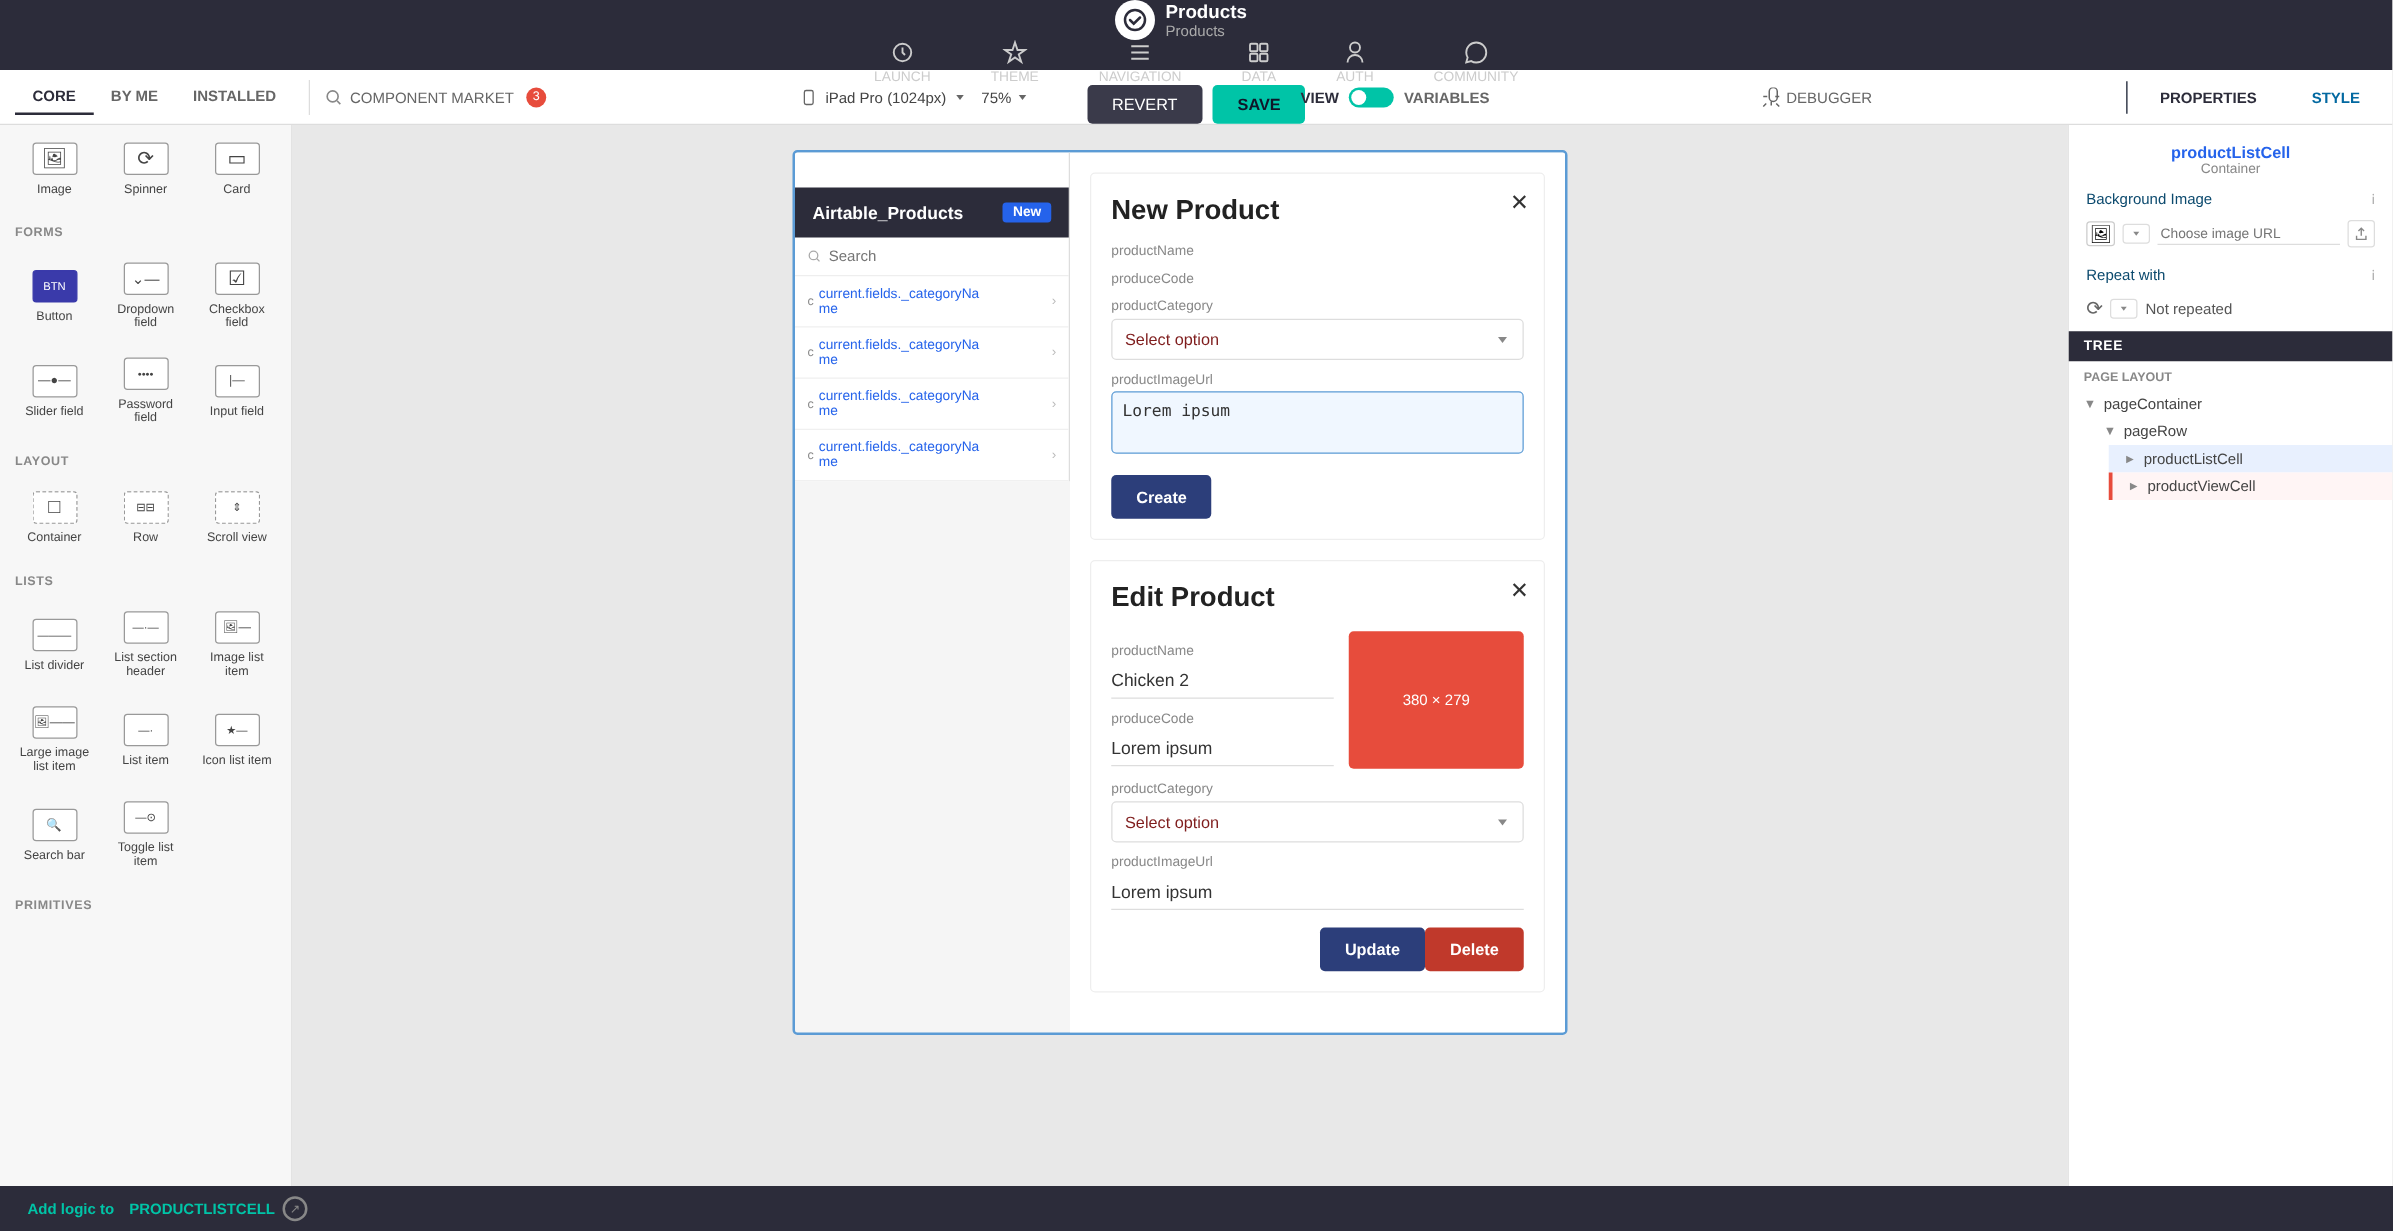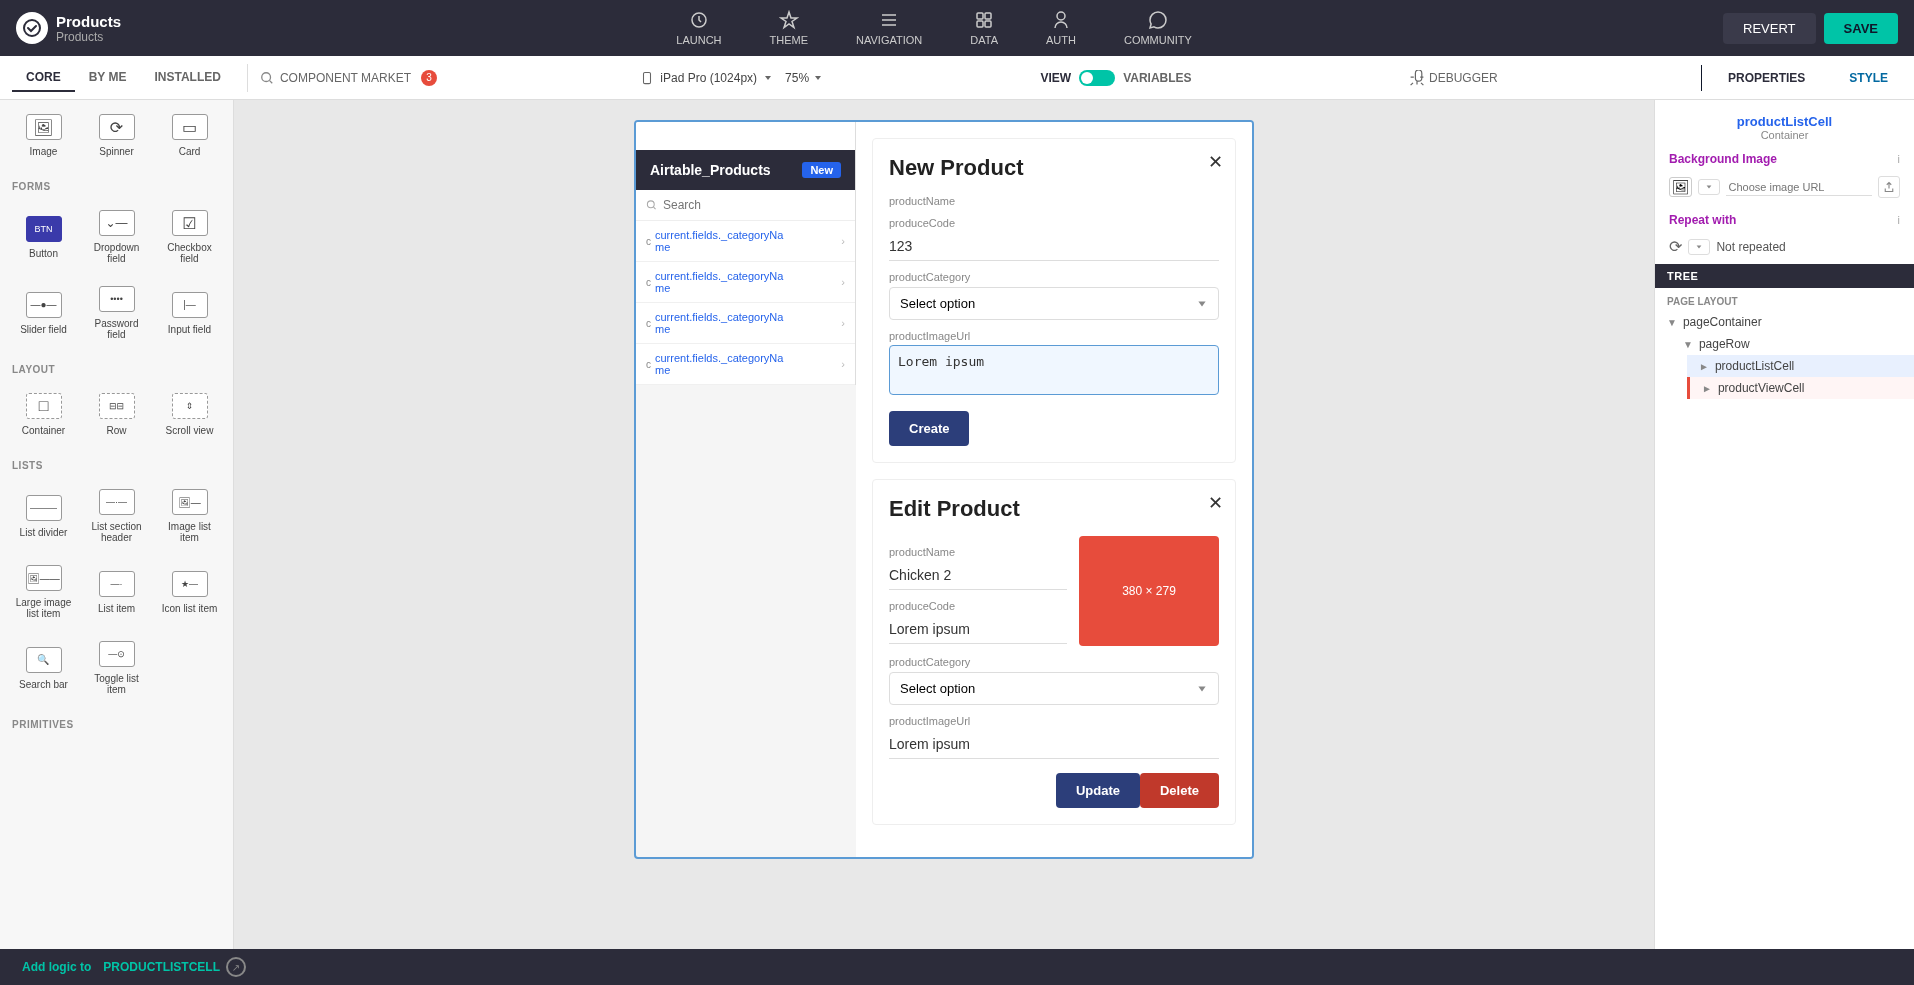--- a/index.html
+++ b/index.html
@@ -1,21 +1,21 @@
 <!DOCTYPE html>
 <html><head>
   <meta charset="utf-8">
   <style>
     * { box-sizing: border-box; margin: 0; padding: 0; }
     body { font-family: -apple-system, BlinkMacSystemFont, 'Segoe UI', sans-serif; background: #f0f0f0; overflow: hidden; }
 
     
     .top-nav {
       display: flex; align-items: center; background: #2c2c3a; height: 56px;
-      padding: 0 16px; gap: 0;
+      padding: 0 16px; gap: 0; flex-direction: column;
     }
     .top-nav-logo {
       display: flex; align-items: center; gap: 8px; margin-right: 24px;
     }
     .logo-circle {
       width: 32px; height: 32px; border-radius: 50%; background: white;
       display: flex; align-items: center; justify-content: center;
     }
     .logo-circle svg { width: 20px; height: 20px; }
     .logo-text { color: white; font-weight: 600; font-size: 15px; }
@@ -157,21 +157,21 @@
     .form-title { font-size: 22px; font-weight: 700; color: #222; margin-bottom: 14px; }
     .field-label { font-size: 11px; color: #888; margin-bottom: 3px; margin-top: 10px; }
     .field-input {
       width: 100%; border: none; border-bottom: 1px solid #ddd;
       padding: 6px 0; font-size: 14px; color: #333; outline: none;
       background: transparent;
     }
     .field-select {
       width: 100%; display: flex; align-items: center; justify-content: space-between;
       border: 1px solid #ddd; border-radius: 4px; padding: 8px 10px;
-      font-size: 13px; color: #000000; cursor: pointer; margin-top: 4px; background: white;
+      font-size: 13px; color: #7f1d1d; cursor: pointer; margin-top: 4px; background: white;
     }
     .field-textarea {
       width: 100%; border: 1px solid #5b9bd5; border-radius: 4px;
       padding: 8px; font-size: 13px; color: #333; outline: none;
       background: #f0f7ff; height: 50px; resize: none;
     }
     .btn-create {
       background: #2c3e7a; color: white; border: none; padding: 10px 20px;
       border-radius: 4px; cursor: pointer; font-size: 13px; font-weight: 600;
       margin-top: 12px;
@@ -200,21 +200,21 @@
       width: 260px; background: white; border-left: 1px solid #ddd; flex-shrink: 0;
       display: flex; flex-direction: column;
     }
 
     .prop-section { padding: 14px 14px 8px; }
     .prop-selected-label {
       color: #2563eb; font-size: 13px; font-weight: 600; text-align: center;
     }
     .prop-selected-sub { color: #888; font-size: 11px; text-align: center; margin-bottom: 10px; }
     .prop-row { display: flex; align-items: center; gap: 8px; margin-bottom: 10px; }
-    .prop-label { font-size: 12px; color: #a21caf; font-weight: 700; flex: 1; }
+    .prop-label { font-size: 12px; color: #0c4a6e; font-weight: 400; flex: 1; }
     .prop-info { color: #aaa; font-size: 11px; cursor: pointer; }
     .prop-img-row {
       display: flex; align-items: center; gap: 6px;
     }
     .prop-img-icon { width: 24px; height: 20px; border: 1px solid #ccc; border-radius: 3px;
       display: flex; align-items: center; justify-content: center; font-size: 14px; }
     .prop-img-dropdown { border: 1px solid #ddd; border-radius: 3px; padding: 3px 6px;
       font-size: 11px; color: #888; display: flex; align-items: center; gap: 4px; }
     .prop-img-url {
       flex: 1; border: none; border-bottom: 1px solid #ddd; font-size: 11px;
@@ -532,21 +532,20 @@
 
         <div class="forms-area">
 
           <div class="form-card">
             <span class="form-close">✕</span>
             <div class="form-title">New Product</div>
 
             <div class="field-label">productName</div>
 
             <div class="field-label">produceCode</div>
-            <input class="field-input" type="text" value="123" style="">
 
             <div class="field-label">productCategory</div>
             <div class="field-select">
               <span>Select option</span>
               <svg width="12" height="12" fill="#888" viewBox="0 0 10 10">
                   <path d="M2 3l3 4 3-4"></path>
                 </svg>
             </div>
 
             <div class="field-label">productImageUrl</div>

